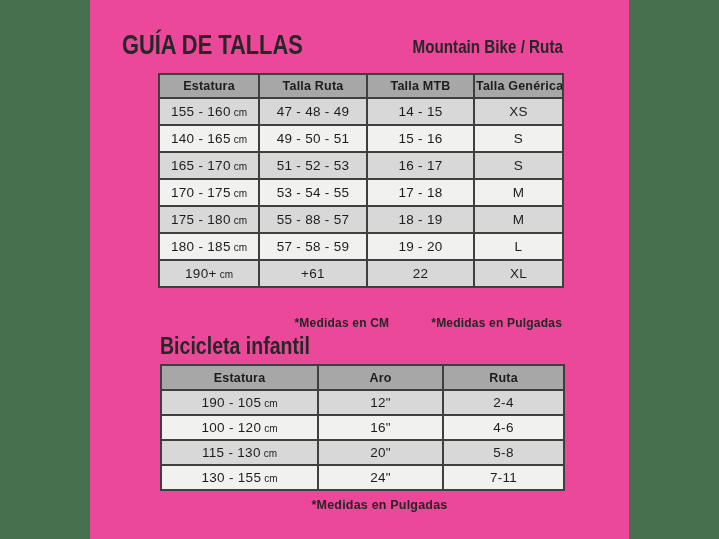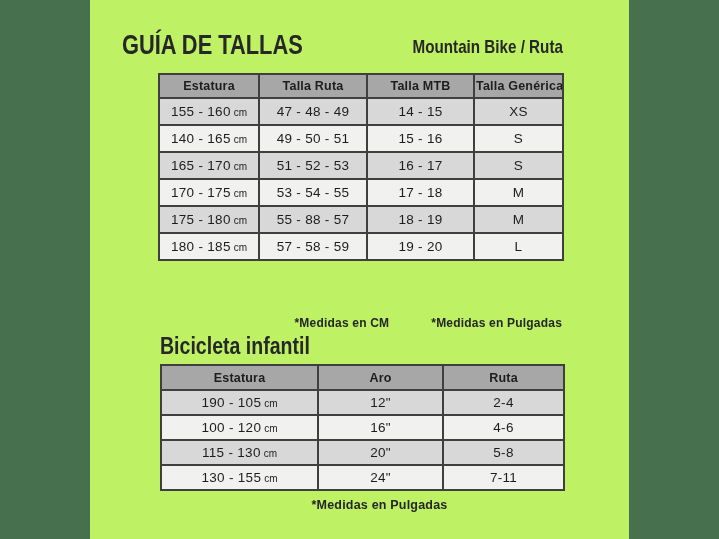--- a/index.html
+++ b/index.html
@@ -1,18 +1,18 @@
 <!DOCTYPE html>
 <html><head>
 <meta charset="utf-8">
 <style>
   html,body{margin:0;padding:0;background:#ececea;}
   .canvas{
     position:relative;width:719px;height:539px;overflow:hidden;
-    background:#bef264;color:#222;
+    background:#ec4899;color:#222;
     font-family:"Liberation Sans","DejaVu Sans",sans-serif;
   }
   .green-bar{position:absolute;top:0;bottom:0;background:#47714e;}
   .green-bar.left{left:0;width:90px;}
   .green-bar.right{left:629px;width:90px;}
 
   .page-title{
     position:absolute;left:122px;top:31px;
     font-size:28px;font-weight:bold;color:#272727;line-height:1;
     transform:scaleX(0.78);transform-origin:left top;white-space:nowrap;
@@ -116,20 +116,26 @@
         <td>55 - 88 - 57</td>
         <td>18 - 19</td>
         <td>M</td>
       </tr>
       <tr>
         <td><span>180 - 185</span><span class="unit">cm</span></td>
         <td>57 - 58 - 59</td>
         <td>19 - 20</td>
         <td>L</td>
       </tr>
+      <tr>
+        <td><span>190+</span><span class="unit">cm</span></td>
+        <td>+61</td>
+        <td>22</td>
+        <td>XL</td>
+      </tr>
     </tbody>
   </table>
 
   <div class="footnotes-row">
     <span>*Medidas en CM</span>
     <span>*Medidas en Pulgadas</span>
   </div>
 
   <div class="section-title">Bicicleta infantil</div>
 

